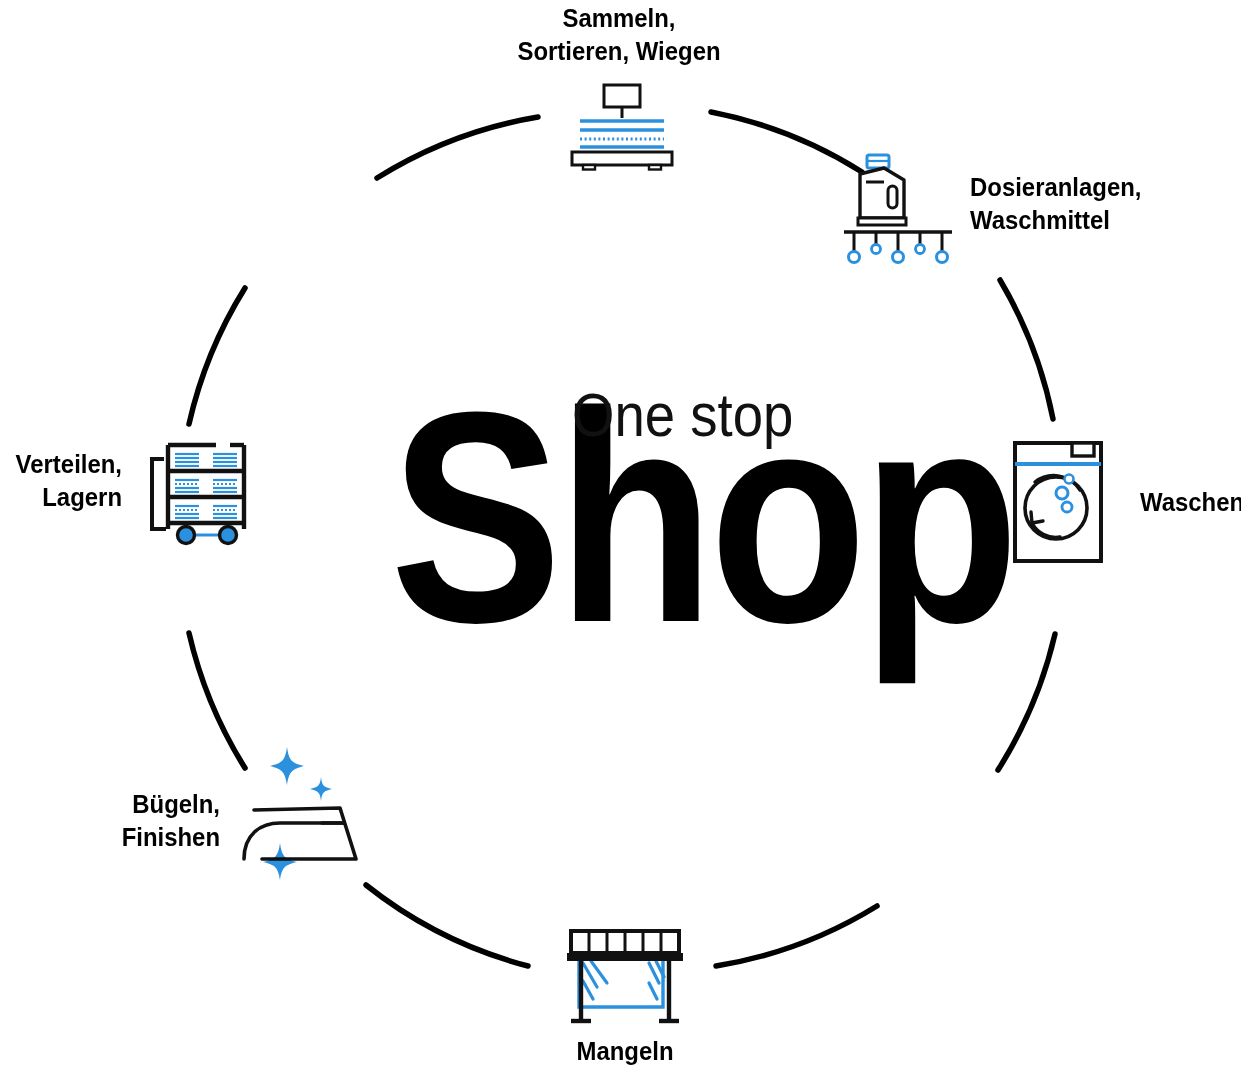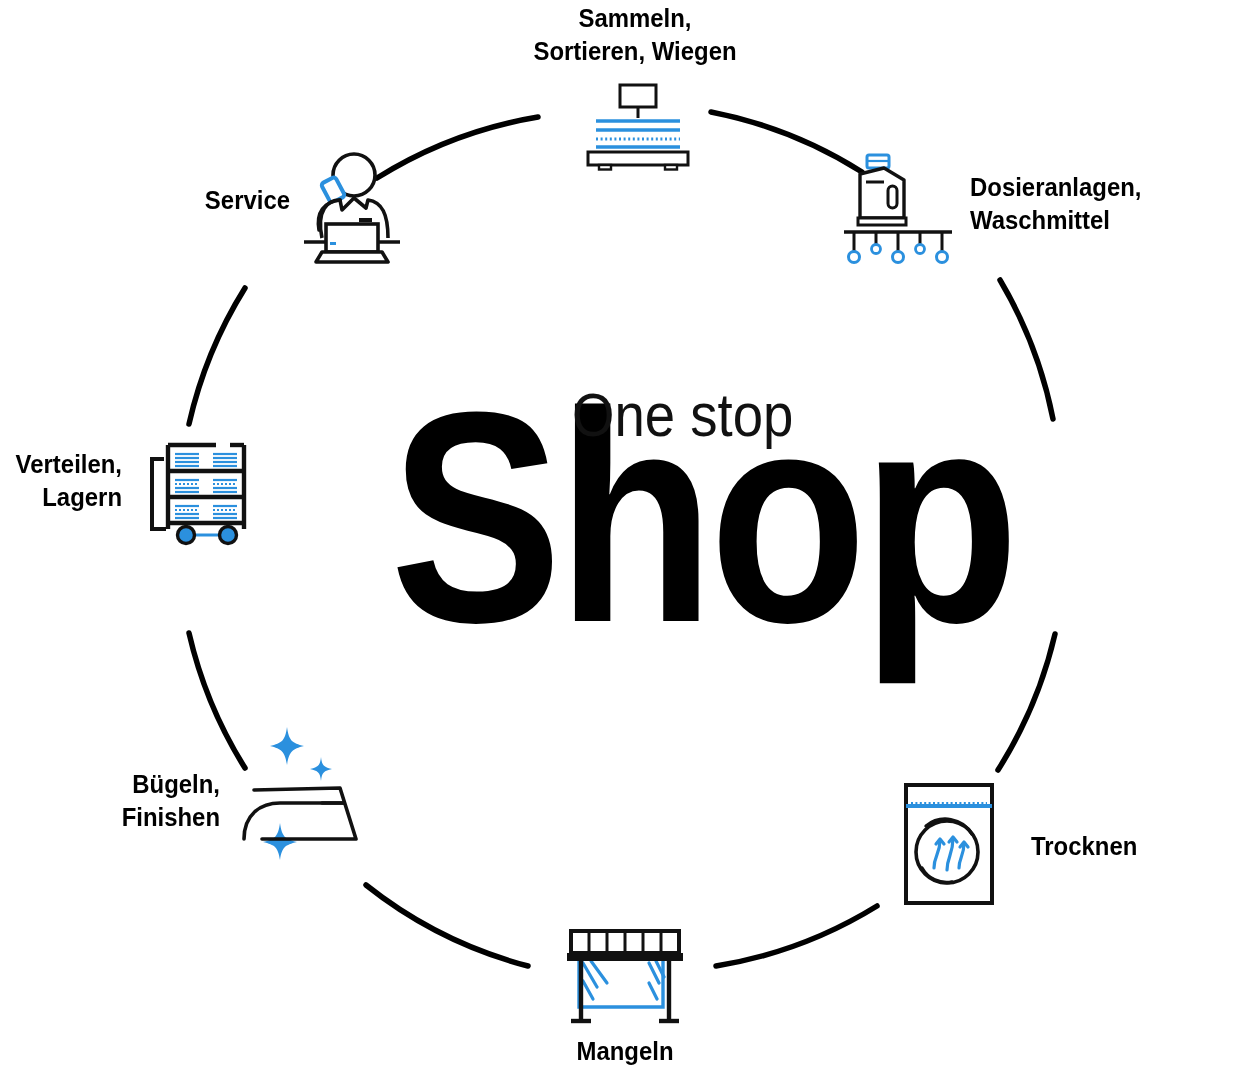--- a/index.html
+++ b/index.html
@@ -110,21 +110,21 @@
 
       <path d="M 377 178 A 440 440 0 0 1 538 117"></path>
     </g>
   </svg>
 
   <div class="center-word">
     <div class="word-shop">Shop</div>
     <div class="word-one-stop">One stop</div>
   </div>
 
-  <div class="node" style="left:440px; top:0px; width:390px; height:180px;">
+  <div class="node" style="left:424px; top:0px; width:390px; height:180px;">
     <div class="node-label lbl-center" style="left:0px; top:2px; width:390px;">Sammeln,
 Sortieren, Wiegen</div>
     <div class="node-icon" style="left:143px; top:83px;">
       <svg width="110" height="88" viewBox="0 0 110 88">
 
         <rect x="37" y="2" width="36" height="22" fill="#fff" stroke="#111" stroke-width="3"></rect>
         <line x1="55" y1="24" x2="55" y2="35" stroke="#111" stroke-width="3"></line>
 
         <line x1="13" y1="38" x2="97" y2="38" stroke="#2B90DE" stroke-width="3.4"></line>
         <line x1="13" y1="47" x2="97" y2="47" stroke="#2B90DE" stroke-width="3.4"></line>
@@ -160,43 +160,39 @@
         <circle cx="34" cy="97" r="4.5" fill="#fff" stroke="#2B90DE" stroke-width="2.8"></circle>
         <circle cx="56" cy="105" r="5.5" fill="#fff" stroke="#2B90DE" stroke-width="3"></circle>
         <circle cx="78" cy="97" r="4.5" fill="#fff" stroke="#2B90DE" stroke-width="2.8"></circle>
         <circle cx="100" cy="105" r="5.5" fill="#fff" stroke="#2B90DE" stroke-width="3"></circle>
       </svg>
     </div>
     <div class="node-label lbl-right" style="left:138px; top:21px; width:242px;">Dosieranlagen,
 Waschmittel</div>
   </div>
 
-
-  <div class="node" style="left:903px; top:782px; width:330px; height:140px;">
+  <div class="node" style="left:1012px; top:440px; width:229px; height:140px;">
     <div class="node-icon" style="left:0px; top:0px;">
       <svg width="92" height="124" viewBox="0 0 92 124">
         <rect x="3" y="3" width="86" height="118" fill="#fff" stroke="#111" stroke-width="4"></rect>
+        <rect x="60" y="3" width="22" height="13" fill="#fff" stroke="#111" stroke-width="3.4"></rect>
         <line x1="3" y1="24" x2="89" y2="24" stroke="#2B90DE" stroke-width="4"></line>
-        <line x1="8" y1="21" x2="84" y2="21" stroke="#2B90DE" stroke-width="2" stroke-dasharray="2 2.4"></line>
-        <circle cx="44" cy="70" r="31" fill="#fff" stroke="#111" stroke-width="3.6"></circle>
-        <path d="M23 44 A31 31 0 0 1 69 52" fill="none" stroke="#111" stroke-width="3.4" stroke-linecap="round"></path>
-        <path d="M19 86 A28 28 0 0 0 49 100" fill="none" stroke="#111" stroke-width="3.4" stroke-linecap="round"></path>
-
-        <g fill="none" stroke="#2B90DE" stroke-width="3.2" stroke-linecap="round" stroke-linejoin="round">
-          <path d="M31 86 C 31 74, 37 72, 37 58"></path>
-          <path d="M33 62 l4 -5 l4 5"></path>
-          <path d="M44 88 C 44 75, 50 73, 50 56"></path>
-          <path d="M46 60 l4 -5 l4 5"></path>
-          <path d="M56 86 C 56 76, 61 74, 61 61"></path>
-          <path d="M57 65 l4 -5 l4 5"></path>
-        </g>
-      </svg>
-    </div>
-    <div class="node-label lbl-right" style="left:128px; top:48px; width:200px;">Trocknen</div>
-  </div>
+
+        <circle cx="44" cy="68" r="31" fill="#fff" stroke="#111" stroke-width="3.6"></circle>
+        <path d="M23 42 A31 31 0 0 1 68 50" fill="none" stroke="#111" stroke-width="3.4" stroke-linecap="round"></path>
+        <path d="M20 83 A27 27 0 0 0 48 97" fill="none" stroke="#111" stroke-width="3.4" stroke-linecap="round"></path>
+        <path d="M20 83 l -1 -11 M20 83 l 11 -2" fill="none" stroke="#111" stroke-width="3.4" stroke-linecap="round"></path>
+        <circle cx="50" cy="53" r="6" fill="#fff" stroke="#2B90DE" stroke-width="3"></circle>
+        <circle cx="57" cy="39" r="4.5" fill="#fff" stroke="#2B90DE" stroke-width="2.6"></circle>
+        <circle cx="55" cy="67" r="5" fill="#fff" stroke="#2B90DE" stroke-width="2.8"></circle>
+      </svg>
+    </div>
+    <div class="node-label lbl-right" style="left:128px; top:46px; width:110px;">Waschen</div>
+  </div>
+
 
   <div class="node" style="left:470px; top:925px; width:310px; height:140px;text-decoration:underline;">
     <div class="node-icon" style="left:93px; top:0px;">
       <svg width="124" height="104" viewBox="0 0 124 104">
 
         <path d="M16 30 L16 82 L100 82 L100 30" fill="none" stroke="#2B90DE" stroke-width="3.4"></path>
         <g stroke="#2B90DE" stroke-width="3.2" stroke-linecap="round">
           <line x1="20" y1="38" x2="34" y2="62"></line>
           <line x1="28" y1="36" x2="44" y2="58"></line>
           <line x1="20" y1="56" x2="30" y2="74"></line>
@@ -216,21 +212,21 @@
         <rect x="4" y="28" width="116" height="8" fill="#111"></rect>
         <line x1="18" y1="36" x2="18" y2="94" stroke="#111" stroke-width="4.4"></line>
         <line x1="106" y1="36" x2="106" y2="94" stroke="#111" stroke-width="4.4"></line>
         <line x1="8" y1="96" x2="28" y2="96" stroke="#111" stroke-width="4.4"></line>
         <line x1="96" y1="96" x2="116" y2="96" stroke="#111" stroke-width="4.4"></line>
       </svg>
     </div>
     <div class="node-label lbl-center" style="left:0px; top:110px; width:310px;">Mangeln</div>
   </div>
 
-  <div class="node" style="left:70px; top:715px; width:300px; height:150px;">
+  <div class="node" style="left:70px; top:735px; width:300px; height:150px;">
     <div class="node-label lbl-left" style="left:0px; top:53px; width:150px;">Bügeln,
 Finishen</div>
     <div class="node-icon" style="left:170px; top:0px;">
       <svg width="130" height="145" viewBox="0 0 130 145">
 
         <g fill="#2B90DE">
           <path d="M47 12 C49 26, 52 28, 64 31 C52 34, 49 37, 47 50 C45 37, 42 34, 30 31 C42 28, 45 26, 47 12 Z"></path>
           <path d="M81 42 C82 51, 84 52, 92 54 C84 56, 82 57, 81 66 C80 57, 78 56, 70 54 C78 52, 80 51, 81 42 Z"></path>
           <path d="M40 108 C42 122, 45 124, 57 127 C45 130, 42 132, 40 145 C38 132, 35 130, 23 127 C35 124, 38 122, 40 108 Z"></path>
         </g>
@@ -294,36 +290,14 @@
             <line x1="69" y1="87" x2="93" y2="87"></line>
         </g>
 
         <line x1="50" y1="104" x2="76" y2="104" stroke="#2B90DE" stroke-width="3"></line>
         <circle cx="42" cy="104" r="8.5" fill="#2B90DE" stroke="#111" stroke-width="3.4"></circle>
         <circle cx="84" cy="104" r="8.5" fill="#2B90DE" stroke="#111" stroke-width="3.4"></circle>
       </svg>
     </div>
   </div>
 
-  <div class="node" style="left:150px; top:150px; width:260px; height:130px;">
-    <div class="node-label lbl-left" style="left:0px; top:34px; width:140px;">Service</div>
-    <div class="node-icon" style="left:152px; top:0px;">
-      <svg width="100" height="115" viewBox="0 0 100 115">
-
-        <circle cx="52" cy="25" r="21" fill="#fff" stroke="#111" stroke-width="3.6"></circle>
-
-        <rect x="23" y="29" width="16" height="22" rx="3" fill="#fff" stroke="#2B90DE" stroke-width="4" transform="rotate(-28 31 40)"></rect>
-
-        <path d="M20 88 C14 60, 26 50, 38 50 L40 60 L52 48 L64 58 L66 50 C80 52, 86 64, 86 88" fill="#fff" stroke="#111" stroke-width="3.6" stroke-linejoin="round"></path>
-
-        <path d="M38 50 C22 52, 14 62, 17 80" fill="none" stroke="#111" stroke-width="3.6" stroke-linecap="round"></path>
-        <rect x="57" y="68" width="13" height="4" fill="#111"></rect>
-
-        <line x1="2" y1="92" x2="98" y2="92" stroke="#111" stroke-width="3.6"></line>
-
-        <rect x="24" y="74" width="52" height="28" fill="#fff" stroke="#111" stroke-width="3.6"></rect>
-        <rect x="28" y="92" width="6" height="3" fill="#2B90DE"></rect>
-        <path d="M20 102 L80 102 L86 112 L14 112 Z" fill="#fff" stroke="#111" stroke-width="3.6" stroke-linejoin="round"></path>
-      </svg>
-    </div>
-  </div>
 
 </div>
 
 </body></html>

